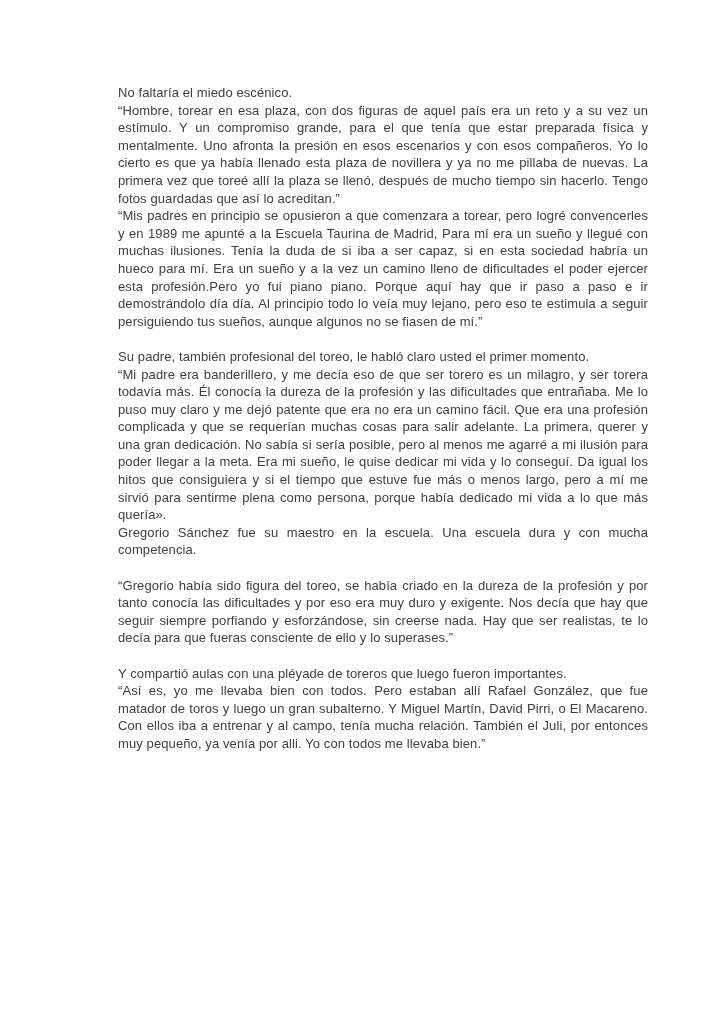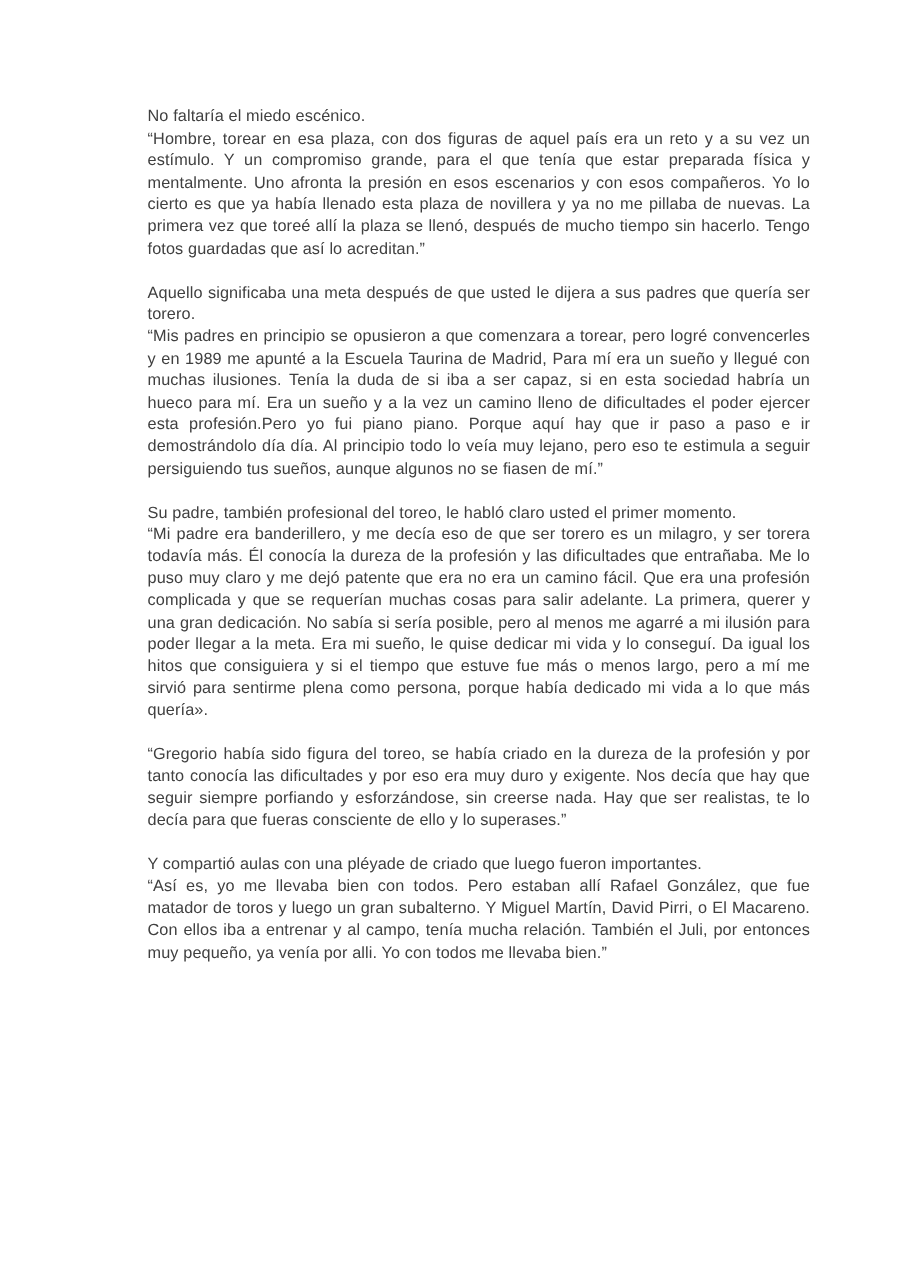--- a/index.html
+++ b/index.html
@@ -36,21 +36,21 @@
     margin-top: 17.6px;
   }
 </style>
 </head>
 <body>
 
 <div class="page">
   <div class="text-column" id="paragraphs-container">
       <p class="para narration">No faltaría el miedo escénico.</p>
       <p class="para quote">“Hombre, torear en esa plaza, con dos figuras de aquel país era un reto y a su vez un estímulo. Y un compromiso grande, para el que tenía que estar preparada física y mentalmente. Uno afronta la presión en esos escenarios y con esos compañeros. Yo lo cierto es que ya había llenado esta plaza de novillera y ya no me pillaba de nuevas. La primera vez que toreé allí la plaza se llenó, después de mucho tiempo sin hacerlo. Tengo fotos guardadas que así lo acreditan.”</p>
-      <p class="para narration gap">Aquello significaba una meta después de que usted le dijera a sus padres que quería ser torero.</p>
       <p class="para quote">“Mis padres en principio se opusieron a que comenzara a torear, pero logré convencerles y en 1989 me apunté a la Escuela Taurina de Madrid, Para mí era un sueño y llegué con muchas ilusiones. Tenía la duda de si iba a ser capaz, si en esta sociedad habría un hueco para mí. Era un sueño y a la vez un camino lleno de dificultades el poder ejercer esta profesión.Pero yo fui piano piano. Porque aquí hay que ir paso a paso e ir demostrándolo día día. Al principio todo lo veía muy lejano, pero eso te estimula a seguir persiguiendo tus sueños, aunque algunos no se fiasen de mí.”</p>
       <p class="para narration gap">Su padre, también profesional del toreo, le habló claro usted el primer momento.</p>
       <p class="para quote">“Mi padre era banderillero, y me decía eso de que ser torero es un milagro, y ser torera todavía más. Él conocía la dureza de la profesión y las dificultades que entrañaba. Me lo puso muy claro y me dejó patente que era no era un camino fácil. Que era una profesión complicada y que se requerían muchas cosas para salir adelante. La primera, querer y una gran dedicación. No sabía si sería posible, pero al menos me agarré a mi ilusión para poder llegar a la meta. Era mi sueño, le quise dedicar mi vida y lo conseguí. Da igual los hitos que consiguiera y si el tiempo que estuve fue más o menos largo, pero a mí me sirvió para sentirme plena como persona, porque había dedicado mi vida a lo que más quería».</p>
+      <p class="para narration"> Gregorio Sánchez fue su maestro en la escuela. Una escuela dura y con mucha competencia.</p>
       <p class="para quote gap">“Gregorio había sido figura del toreo, se había criado en la dureza de la profesión y por tanto conocía las dificultades y por eso era muy duro y exigente. Nos decía que hay que seguir siempre porfiando y esforzándose, sin creerse nada. Hay que ser realistas, te lo decía para que fueras consciente de ello  y lo superases.”</p>
-      <p class="para narration gap">Y compartió aulas con una pléyade de criado que luego fueron importantes.</p>
+      <p class="para narration gap">Y compartió aulas con una pléyade de toreros que luego fueron importantes.</p>
       <p class="para quote">“Así es, yo me llevaba bien con todos. Pero estaban allí Rafael González, que fue matador de toros y luego un gran subalterno. Y Miguel Martín, David Pirri, o El Macareno. Con ellos iba a entrenar y al campo, tenía mucha relación. También el Juli, por entonces muy pequeño, ya venía por alli. Yo con todos me llevaba bien.”</p>
     </div>
 </div>
 
 </body></html>

